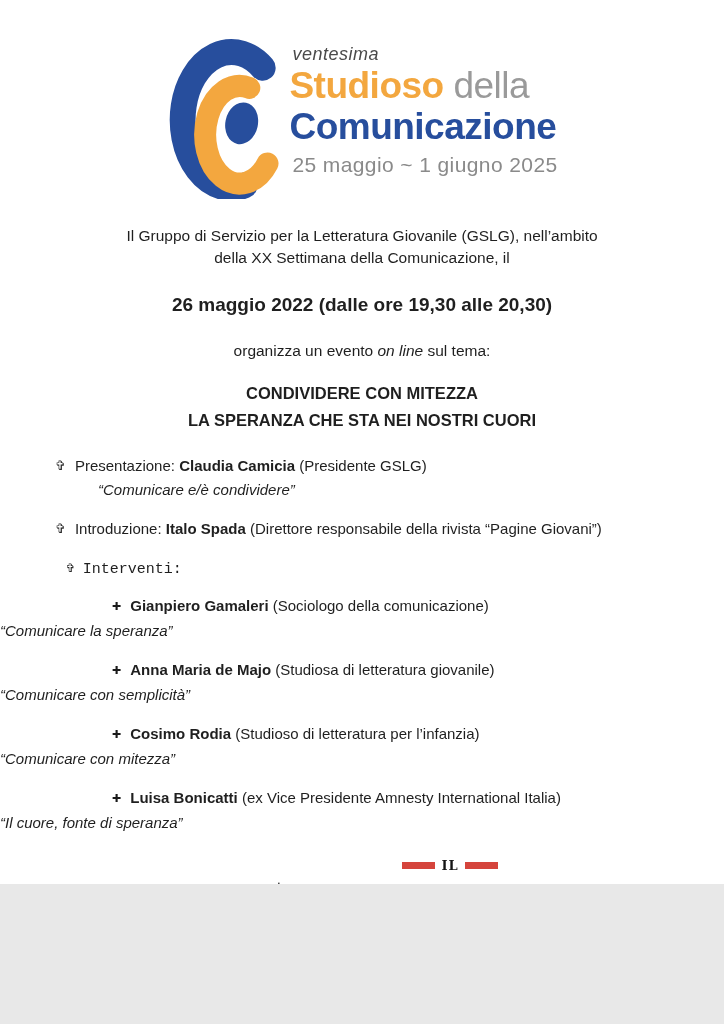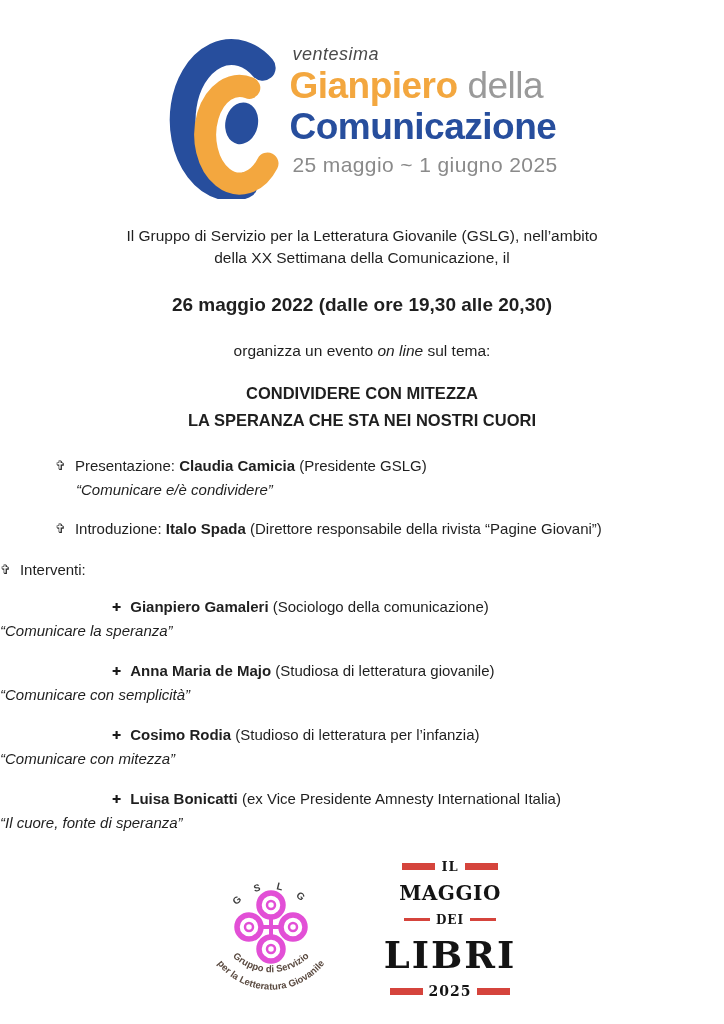--- a/index.html
+++ b/index.html
@@ -1,18 +1,18 @@
 <!DOCTYPE html>
 <html><head>
 <meta charset="utf-8">
 <style>
   * { margin:0; padding:0; box-sizing:border-box; }
   html,body { background:#e8e8e8; }
   .page {
-    position:relative; width:724px; height:1024px; margin:0 auto;
+    position:relative; width:724px; height:884px; margin:0 auto;
     background:#ffffff; overflow:hidden;
     font-family:"Liberation Sans", sans-serif; color:#1f1f1f;
   }
   
   .logo-block { display:flex; justify-content:center; align-items:flex-start; margin-top:38px; gap:10px; }
   .logo-mark { flex:0 0 auto; }
   .logo-text { padding-top:6px; }
   .pretitle { font-style:italic; font-size:18px; color:#4a4a4a; letter-spacing:0.5px; margin-left:3px; }
   .title-line { font-size:37px; font-weight:bold; line-height:1.12; letter-spacing:-0.5px; }
   .t-orange { color:#f3a73f; }
@@ -23,23 +23,23 @@
   .intro { margin-top:26px; text-align:center; font-size:15.5px; line-height:1.45; }
   .intro span { display:block; }
   .date-heading { margin-top:24px; text-align:center; font-size:19px; font-weight:bold; }
   .organizza { margin-top:26px; text-align:center; font-size:15.5px; }
   .theme { margin-top:20px; text-align:center; font-size:16.5px; font-weight:bold; line-height:1.65; }
   .theme span { display:block; }
   
   .program { margin-top:22px; font-size:15px; }
   .row { line-height:1.3; }
   .lvl1 { padding-left:55px; }
-  .lvl1-quote { padding-left:76px; font-style:italic; margin-top:4px; }
+  .lvl1-quote { padding-left:98px; font-style:italic; margin-top:4px; }
   .gap-item { margin-top:19px; }
-  .interventi { margin-top:21px; }
+  .interventi { padding-left:66px; margin-top:21px;font-family:Liberation Mono, monospace; }
   .speaker { padding-left:112px; margin-top:17px; }
   .speaker-quote { font-style:italic; margin-top:5px; }
   .speaker-block + .speaker-block { margin-top:20px; }
   .bullet-cross { font-size:13px; color:#2a2a2a; margin-right:9px; position:relative; top:-1px; }
   .bullet-plus  { font-size:11px; color:#1a1a1a; margin-right:9px; position:relative; top:-1px; }
   .b { font-weight:bold; }
   
   .logos { display:flex; justify-content:center; align-items:center; gap:52px; margin-top:26px; }
   
   .mdl { display:flex; flex-direction:column; align-items:center; gap:9px;
@@ -61,21 +61,21 @@
 <div class="page">
 
   <header class="logo-block">
     <svg class="logo-mark" viewBox="0 0 118 168" width="113" height="161" aria-hidden="true">
       <path d="M 101,31 A 51 71 0 1 0 82,154" fill="none" stroke="#274e9d" stroke-width="27" stroke-linecap="round"></path>
       <path d="M 87,52 A 36 51 0 1 0 106,131" fill="none" stroke="#f3a73f" stroke-width="23" stroke-linecap="round"></path>
       <ellipse cx="79" cy="89" rx="17" ry="22" fill="#274e9d" transform="rotate(12 79 89)"></ellipse>
     </svg>
     <div class="logo-text">
       <div class="pretitle">ventesima</div>
-      <div class="title-line"><span class="t-orange">Gianpiero</span><span class="t-gray"> della</span></div>
+      <div class="title-line"><span class="t-orange">Studioso</span><span class="t-gray"> della</span></div>
       <div class="title-line t-blue">Comunicazione</div>
       <div class="logo-dates">25 maggio ~ 1 giugno 2025</div>
     </div>
   </header>
 
   <p class="intro">
       <span>Il Gruppo di Servizio per la Letteratura Giovanile (GSLG), nell’ambito</span>
       <span>della XX Settimana della Comunicazione, il</span>
     </p>
 

